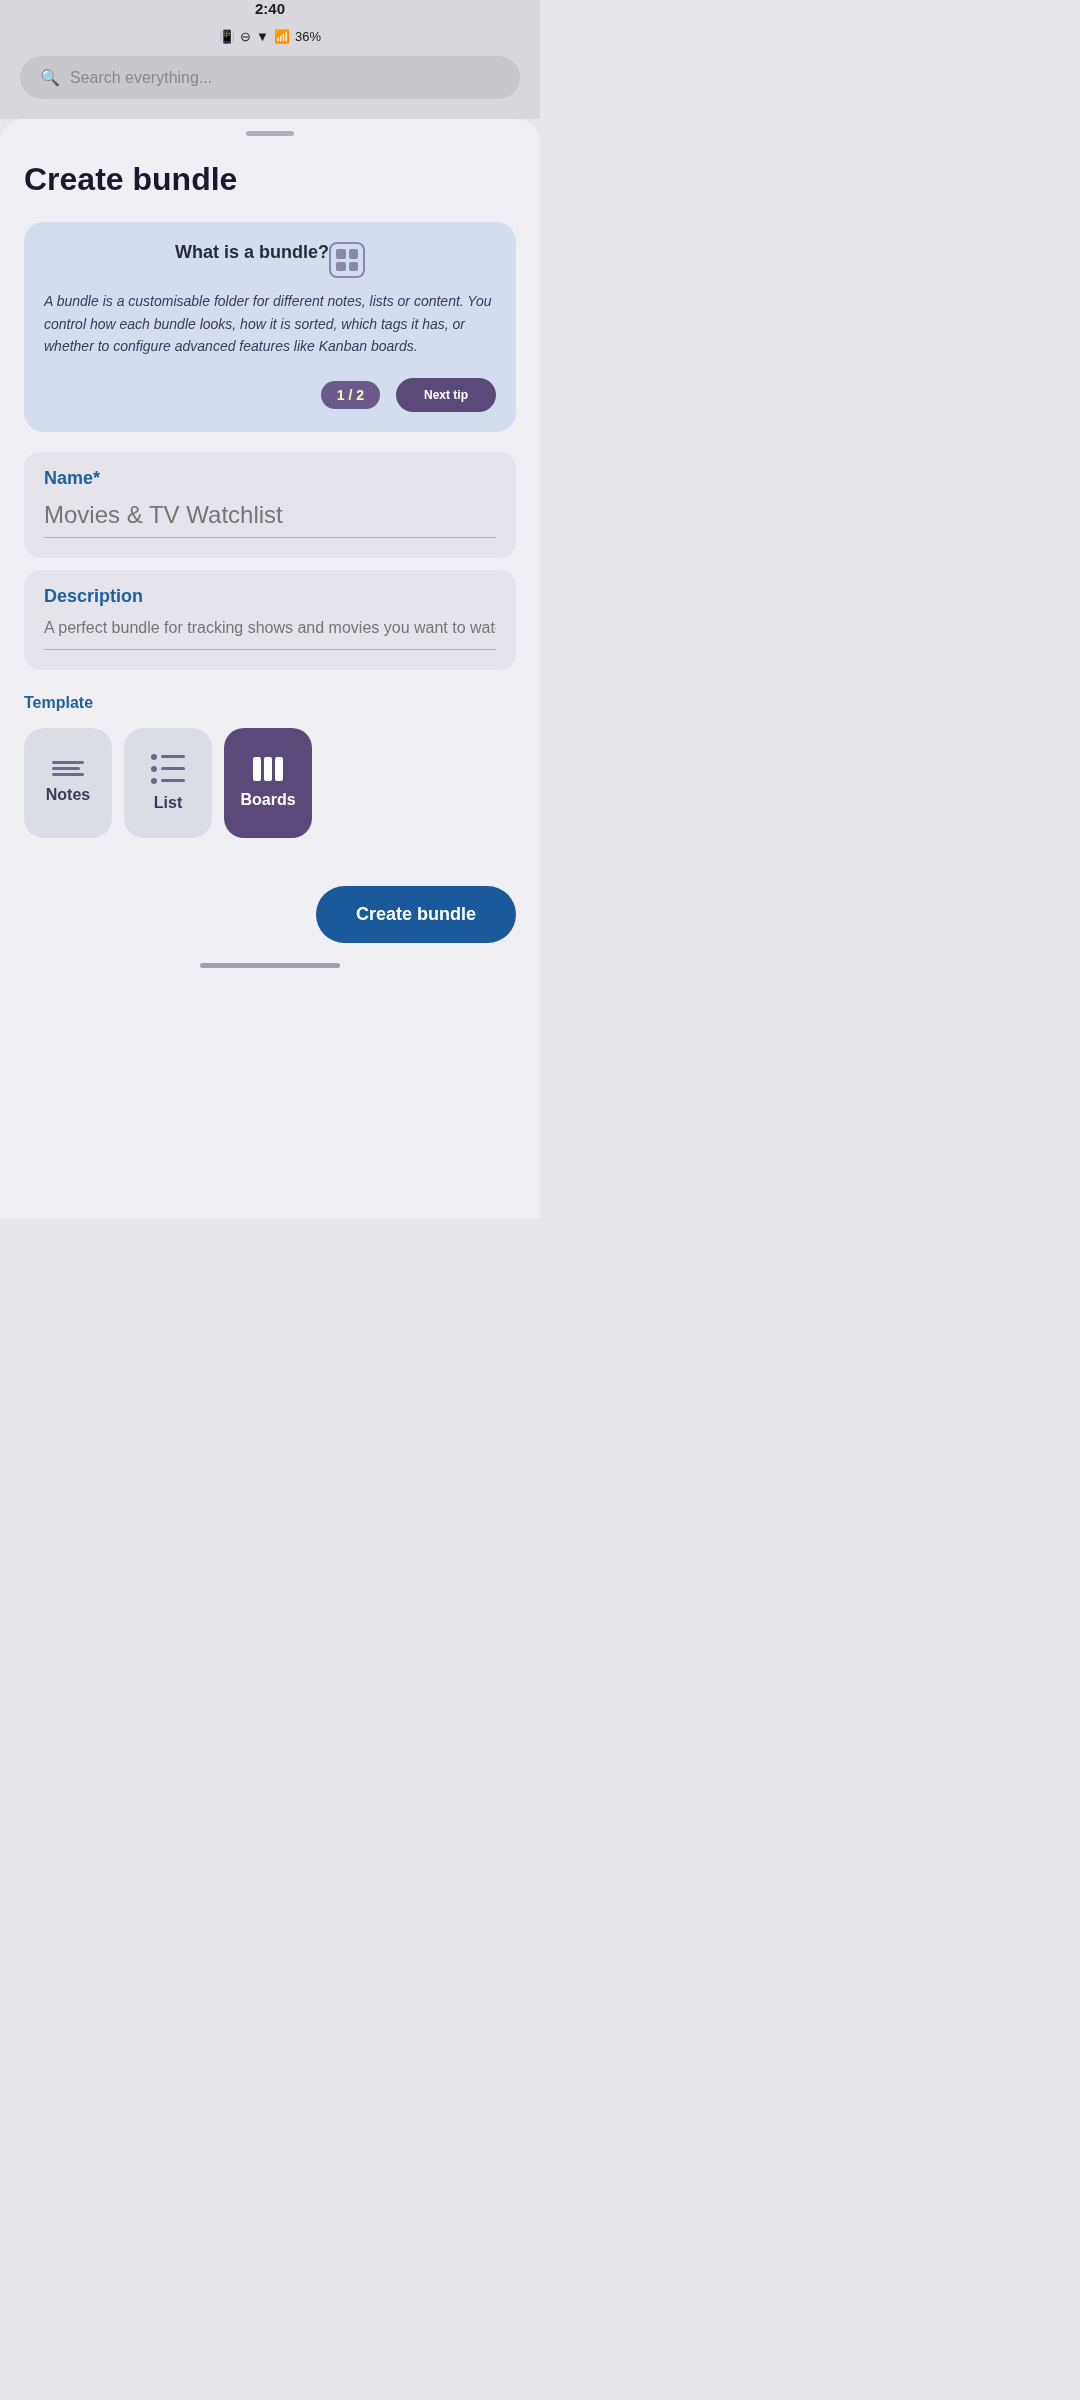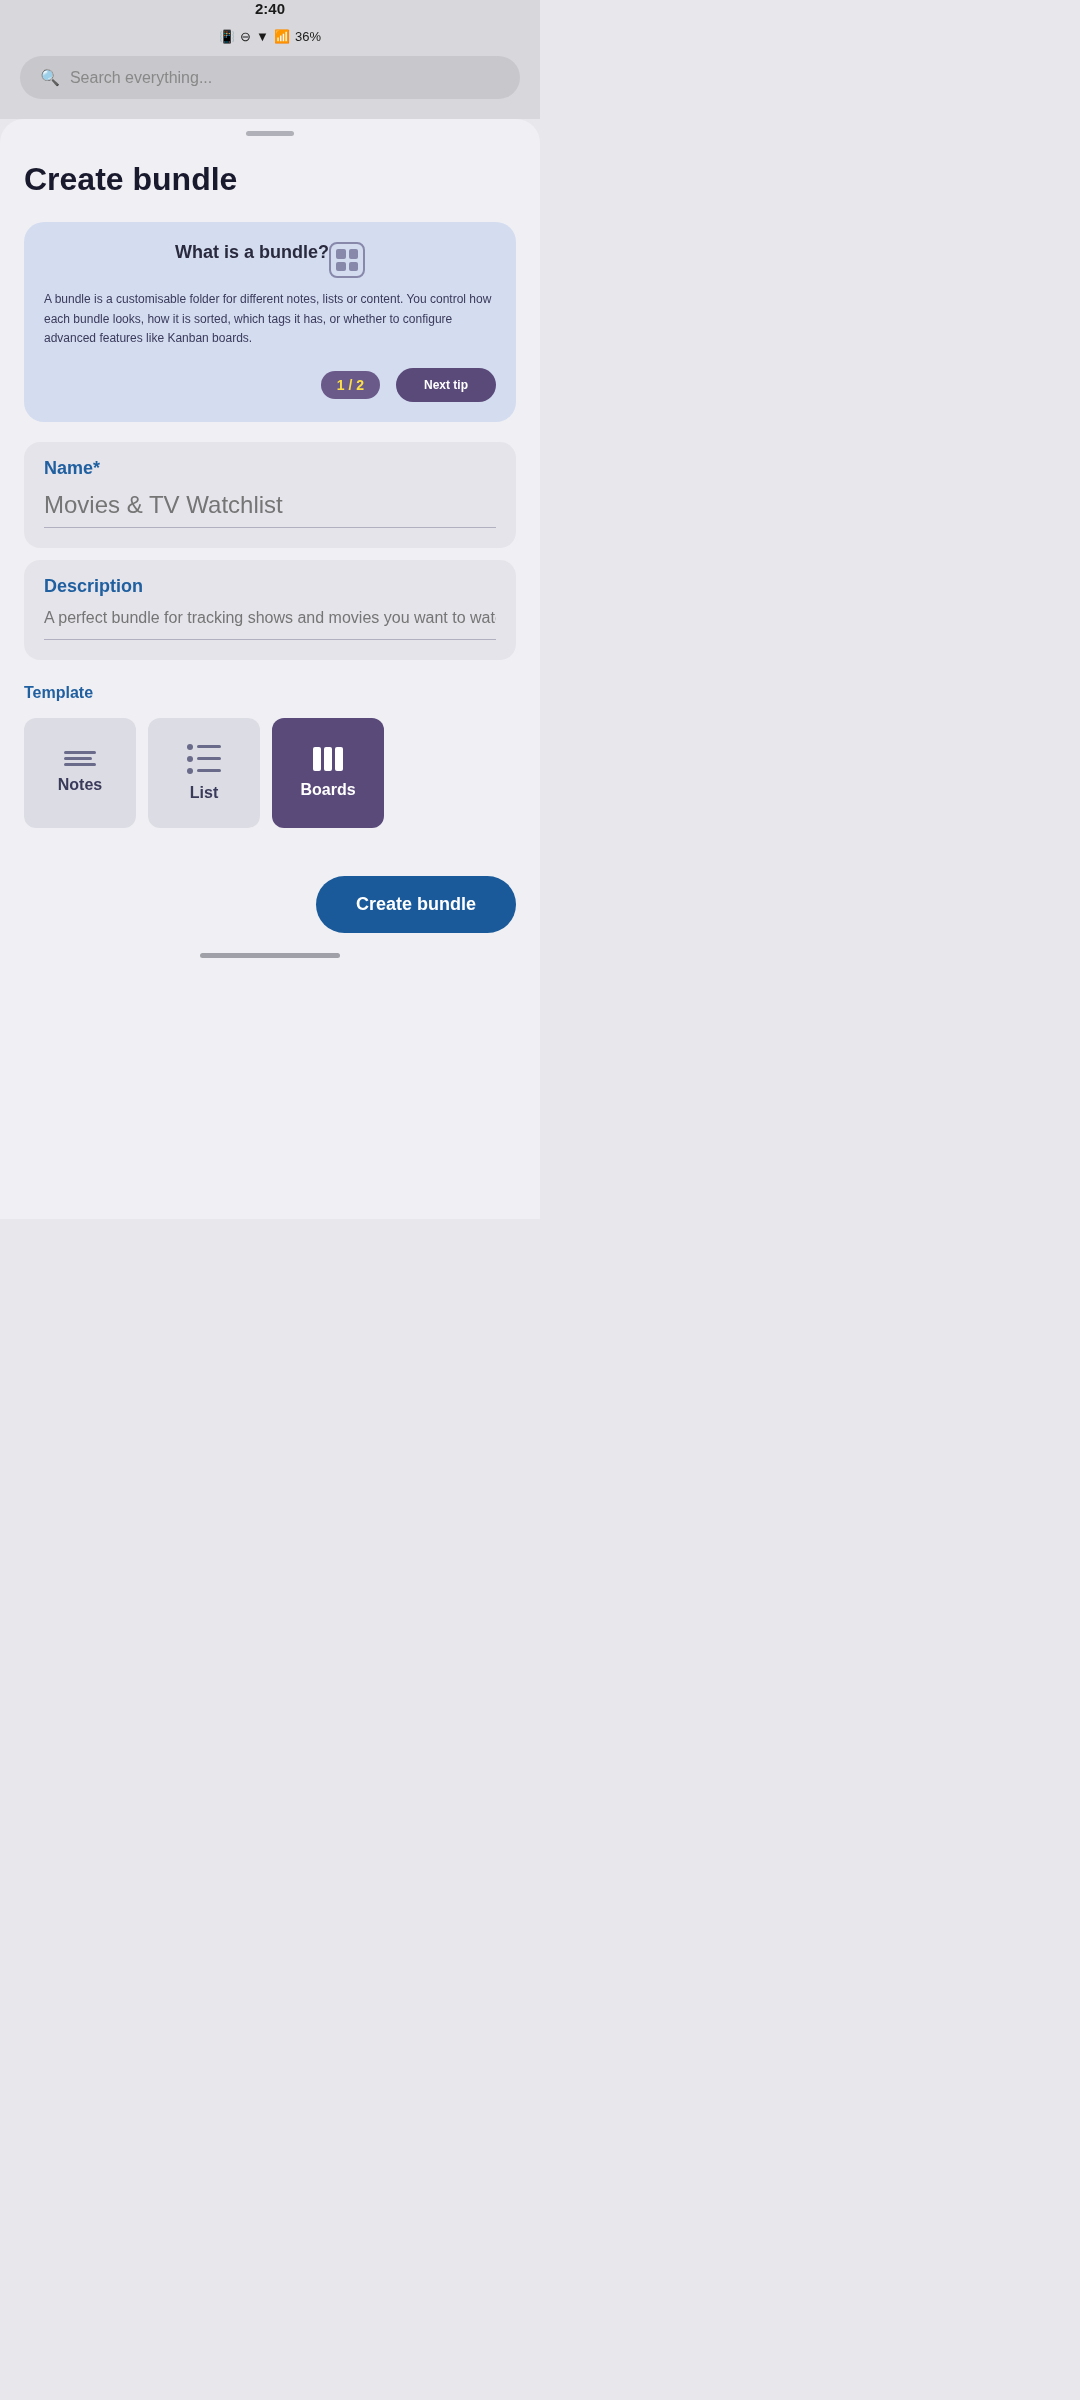--- a/index.html
+++ b/index.html
@@ -110,34 +110,35 @@
       grid-template-rows: 1fr 1fr;
       gap: 3px;
       padding: 5px;
       cursor: pointer;
     }
     .grid-icon-cell {
       background: #8888aa;
       border-radius: 2px;
     }
     .info-card-body {
-      font-size: 12px;
+      font-size: 14px;
       color: #3a3a5a;
       line-height: 1.6;
       margin-bottom: 20px;
+      font-style: italic;
     }
     .info-card-footer {
       display: flex;
       align-items: center;
       justify-content: flex-end;
       gap: 16px;
     }
     .tip-counter {
       background: #6a5a8a;
-      color: #fde047;
+      color: #fef9c3;
       font-size: 14px;
       font-weight: 600;
       padding: 6px 16px;
       border-radius: 20px;
     }
     .next-tip-btn {
       background: #5a4a7a;
       color: white;
       font-size: 12px;
       font-weight: 700;
@@ -186,22 +187,22 @@
       font-weight: 700;
       color: #2060a0;
       margin-bottom: 16px;
     }
     .template-options {
       display: flex;
       gap: 12px;
     }
     .template-option {
       background: #dcdce4;
-      border-radius: 12px;
-      width: 112px;
+      border-radius: 20px;
+      width: 88px;
       height: 110px;
       display: flex;
       flex-direction: column;
       align-items: center;
       justify-content: center;
       gap: 10px;
       cursor: pointer;
       border: none;
     }
     .template-option.active {

